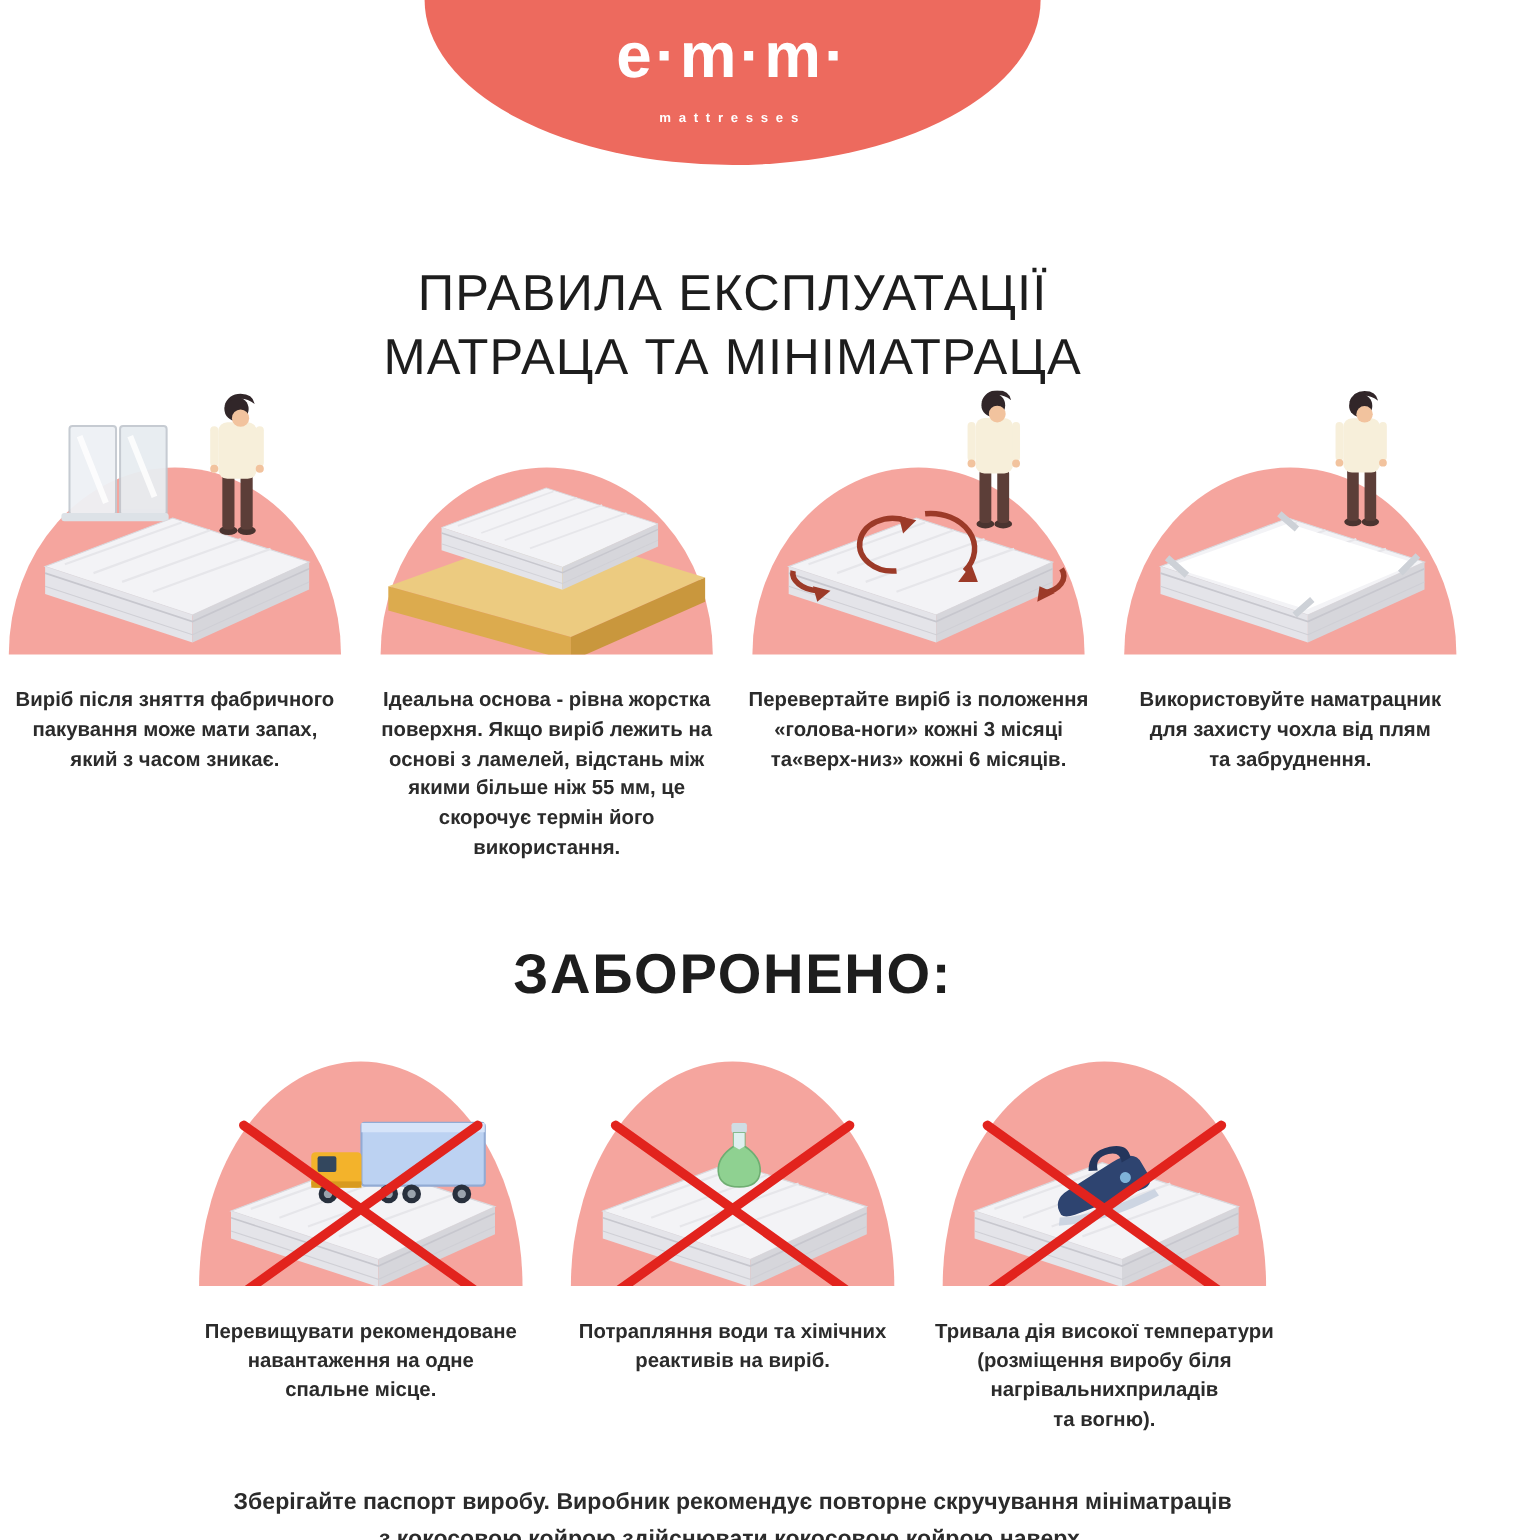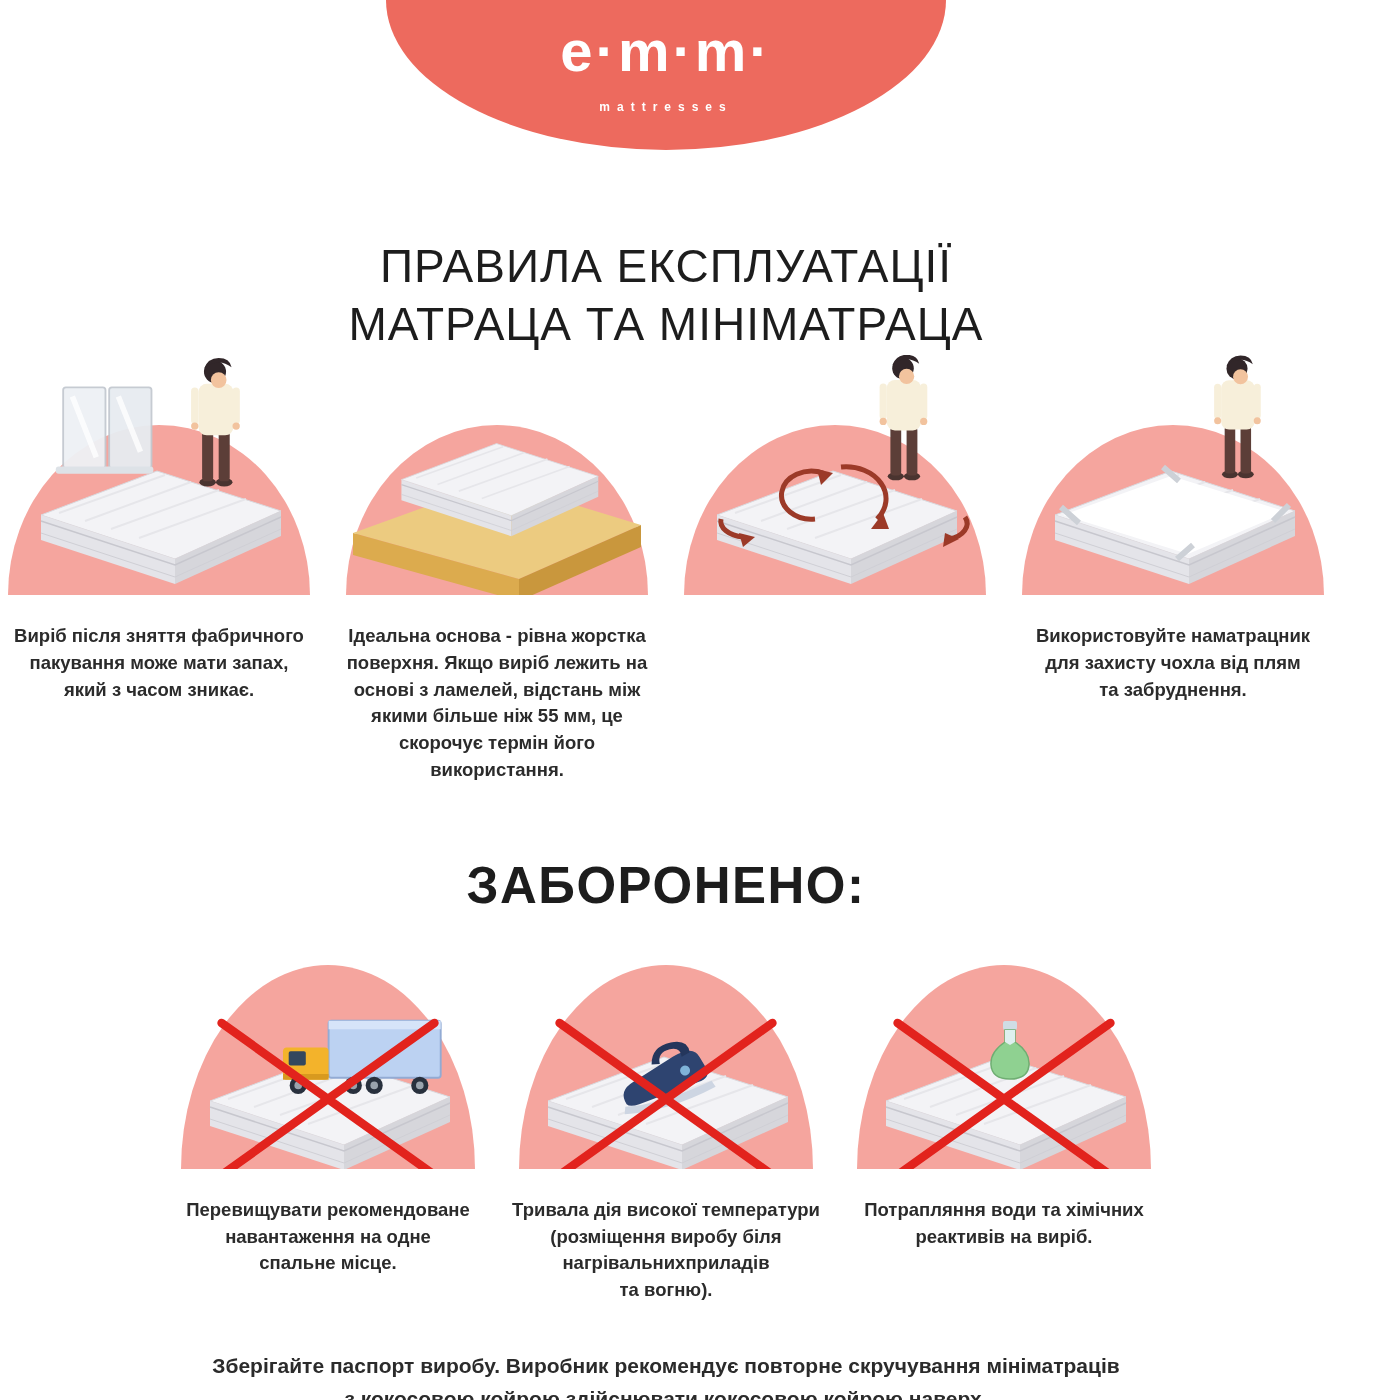--- a/index.html
+++ b/index.html
@@ -158,20 +158,23 @@
               <polygon points="208,150 196,166 214,166" fill="#9c3a28" stroke="none"></polygon>
               <path d="M46,156 a26,16 0 0 0 22,18"></path>
               <polygon points="64,170 80,174 68,184" fill="#9c3a28" stroke="none"></polygon>
               <path d="M290,154 a24,16 0 0 1 -16,22"></path>
               <polygon points="270,170 284,176 268,184" fill="#9c3a28" stroke="none"></polygon>
             </g>
             <use href="#g-person" transform="translate(228,116) scale(0.9)"></use>
           </g>
         </svg>
       </div>
+      <div class="caption">Перевертайте виріб із положення
+«голова-ноги» кожні 3 місяці
+та«верх-низ» кожні 6 місяців.</div>
     </div>
 
     <div class="cell">
       <div class="art">
         <div class="dome"></div>
         <svg width="325" height="240" viewBox="0 0 320 240">
           <g transform="translate(0,8)">
             <use href="#g-mattress"></use>
             <g>
               <path d="M50,152 L158,113 L274,149 L175,191 Z" fill="#ffffff"></path>
@@ -222,53 +225,53 @@
 навантаження на одне
 спальне місце.</div>
     </div>
 
     <div class="cell">
       <div class="art">
         <div class="dome"></div>
         <svg width="325" height="252" viewBox="0 0 320 252">
           <g transform="translate(0,18)">
             <use href="#g-mattress" transform="translate(0,14)"></use>
+            <g transform="translate(166,152)">
+              <rect x="-7" y="-66" width="14" height="9" rx="2" fill="#cfdde4"></rect>
+              <path d="M-5,-57 h10 v12 q15,10 14,23 q-1,14 -19,14 q-18,0 -19,-14 q-1,-13 14,-23 z" fill="#8fd191" stroke="#6fae72" stroke-width="1.5"></path>
+              <path d="M-5,-57 h10 v12 l-5,3 l-5,-3 z" fill="#def0ef"></path>
+            </g>
+            <use href="#g-cross" transform="translate(160,164) scale(0.95)"></use>
+          </g>
+        </svg>
+      </div>
+      <div class="caption">Потрапляння води та хімічних
+реактивів на виріб.</div>
+    </div>
+
+    <div class="cell">
+      <div class="art">
+        <div class="dome"></div>
+        <svg width="325" height="252" viewBox="0 0 320 252">
+          <g transform="translate(0,18)">
+            <use href="#g-mattress" transform="translate(0,14)"></use>
             <g transform="translate(160,148) rotate(-18)">
               <path d="M-46,10 q30,9 90,2 l2,7 q-52,9 -95,-2 z" fill="#cdd5e2"></path>
               <path d="M-44,8 q-4,-15 13,-19 l46,-12 q23,-5 25,9 l3,13 q1,10 -12,10 l-63,3 q-10,0 -12,-4 z" fill="#2e4470"></path>
               <path d="M-8,-22 q5,-17 25,-15 q17,2 15,15 l-9,2 q2,-10 -9,-11 q-13,-1 -14,11 z" fill="#24365c"></path>
               <circle cx="22" cy="-6" r="5" fill="#7fb3d8"></circle>
             </g>
             <use href="#g-cross" transform="translate(160,164) scale(0.95)"></use>
           </g>
         </svg>
       </div>
       <div class="caption">Тривала дія високої температури
 (розміщення виробу біля
 нагрівальнихприладів
 та вогню).</div>
     </div>
 
-    <div class="cell">
-      <div class="art">
-        <div class="dome"></div>
-        <svg width="325" height="252" viewBox="0 0 320 252">
-          <g transform="translate(0,18)">
-            <use href="#g-mattress" transform="translate(0,14)"></use>
-            <g transform="translate(166,152)">
-              <rect x="-7" y="-66" width="14" height="9" rx="2" fill="#cfdde4"></rect>
-              <path d="M-5,-57 h10 v12 q15,10 14,23 q-1,14 -19,14 q-18,0 -19,-14 q-1,-13 14,-23 z" fill="#8fd191" stroke="#6fae72" stroke-width="1.5"></path>
-              <path d="M-5,-57 h10 v12 l-5,3 l-5,-3 z" fill="#def0ef"></path>
-            </g>
-            <use href="#g-cross" transform="translate(160,164) scale(0.95)"></use>
-          </g>
-        </svg>
-      </div>
-      <div class="caption">Потрапляння води та хімічних
-реактивів на виріб.</div>
-    </div>
-
   </div>
 
   <div class="footer">Зберігайте паспорт виробу. Виробник рекомендує повторне скручування мініматраців
 з кокосовою койрою здійснювати кокосовою койрою наверх.</div>
 
 </div>
 
 </body></html>

